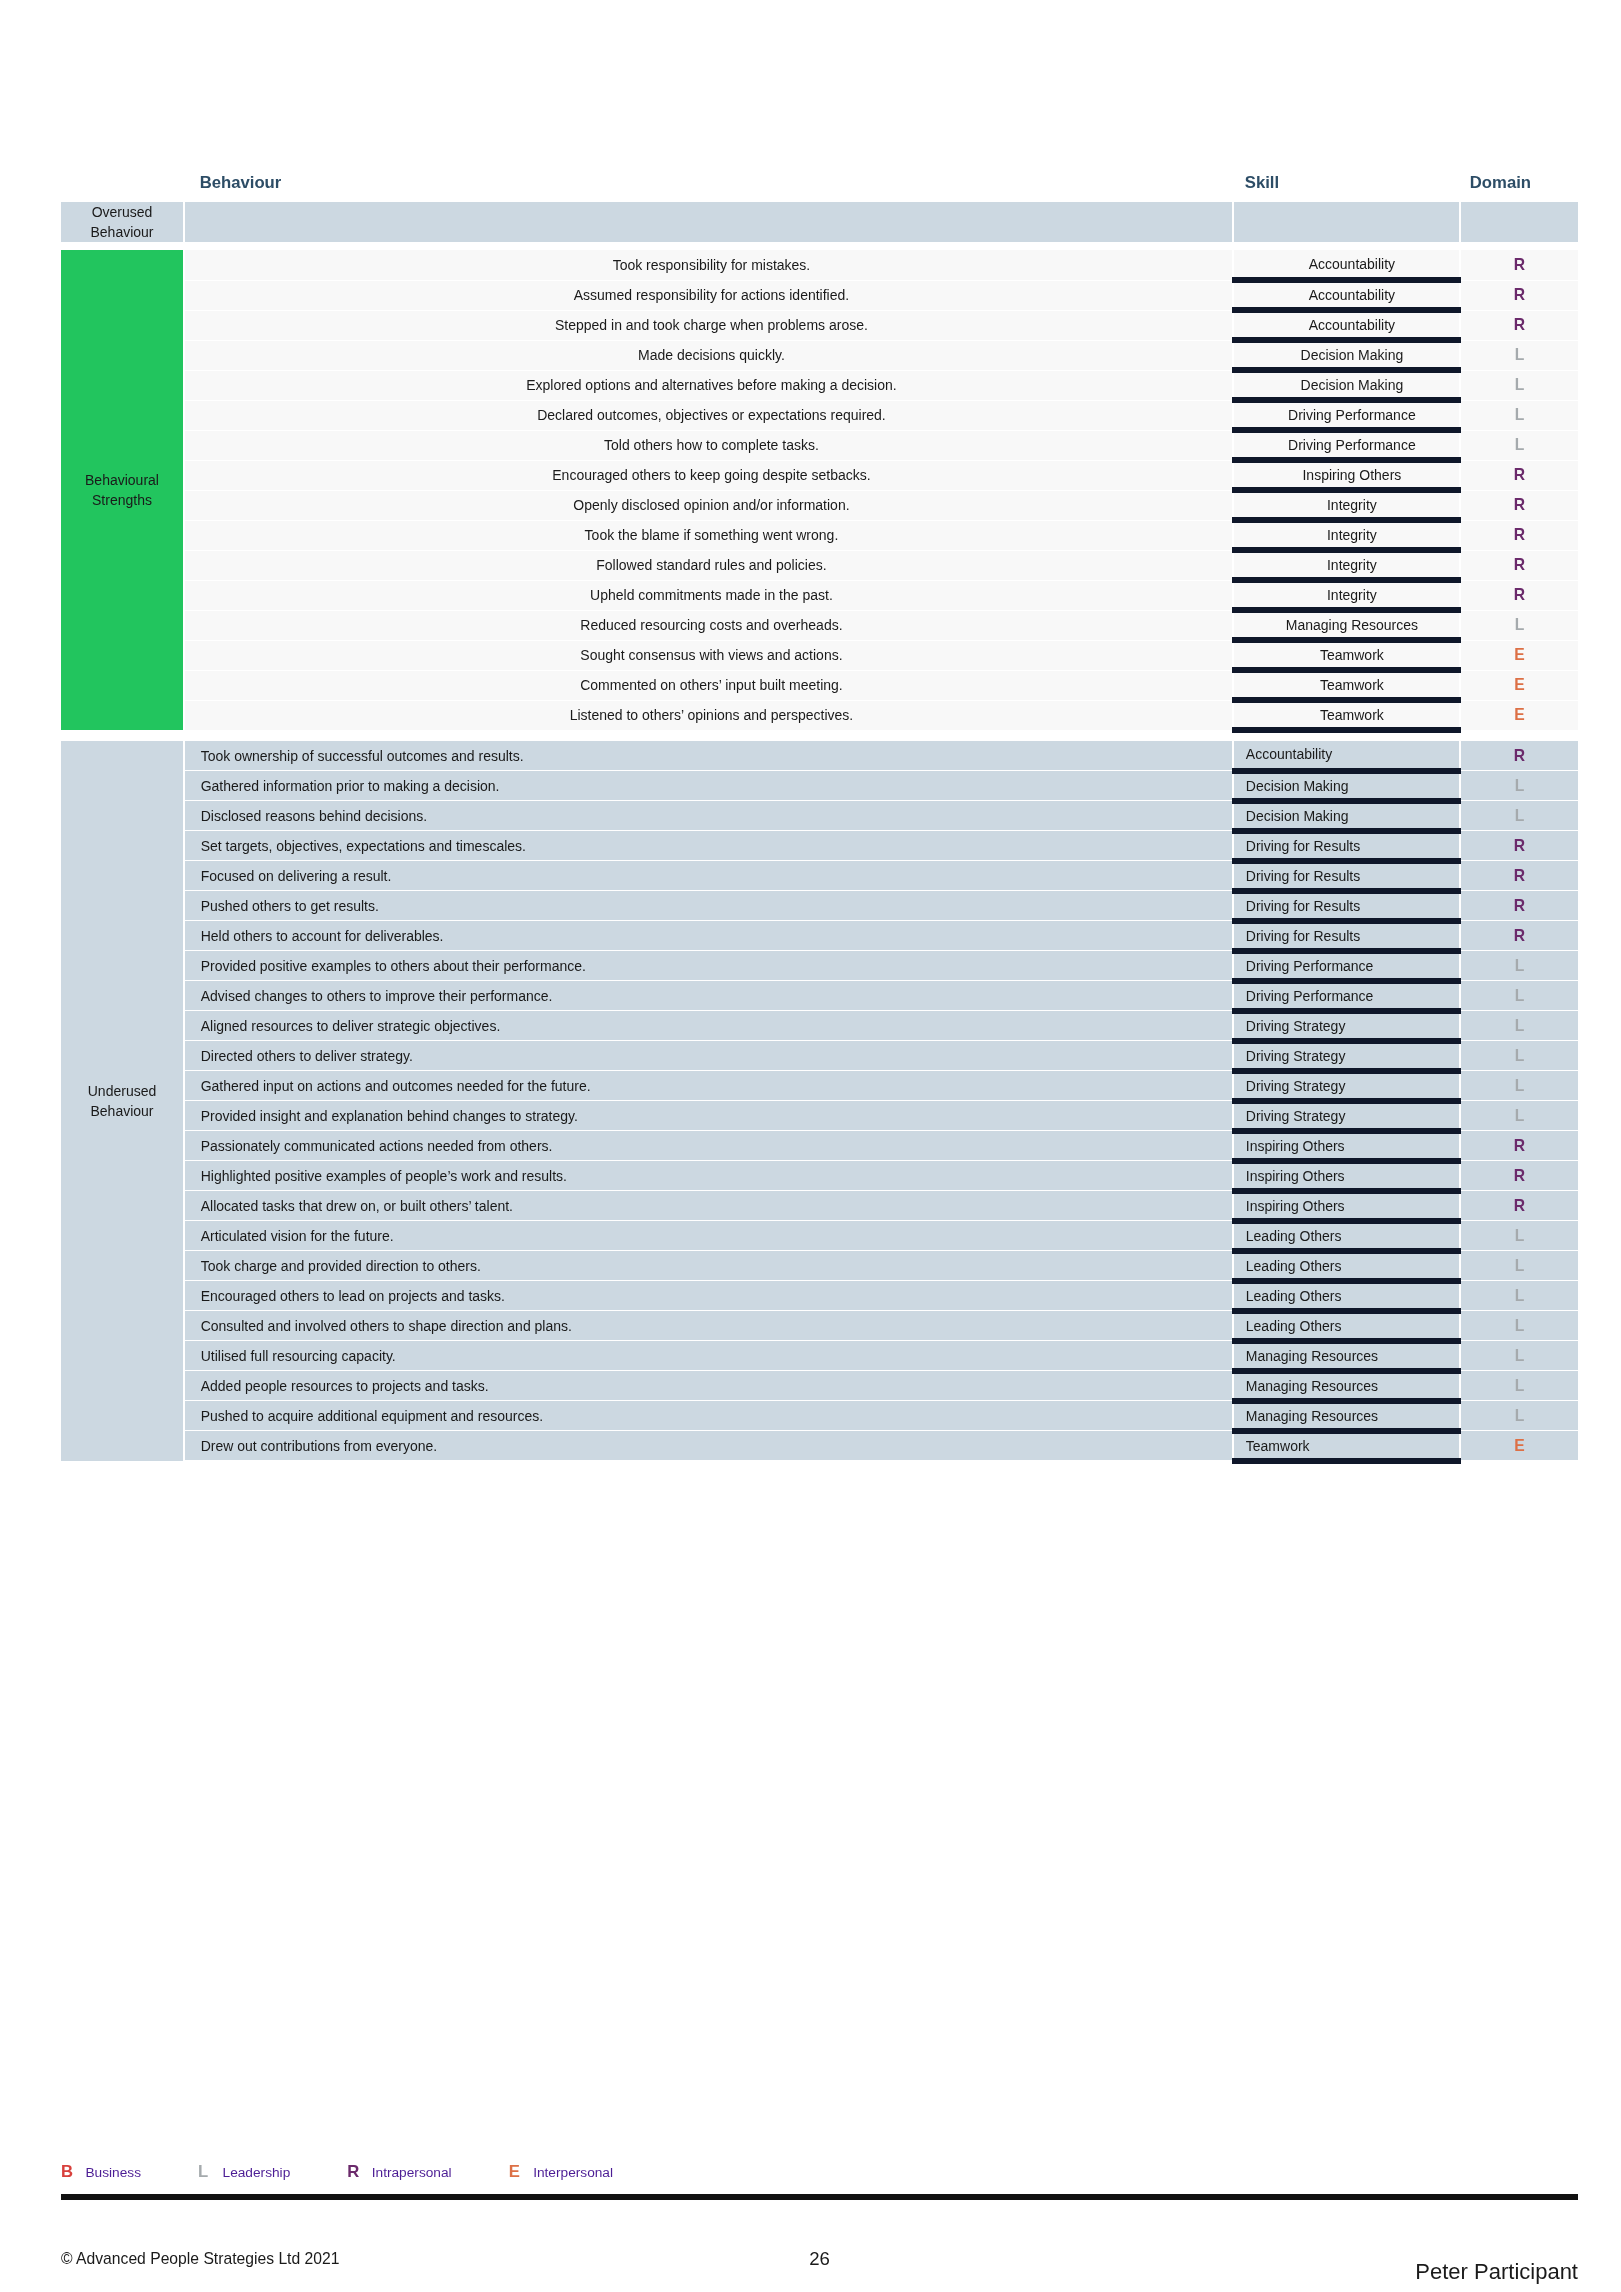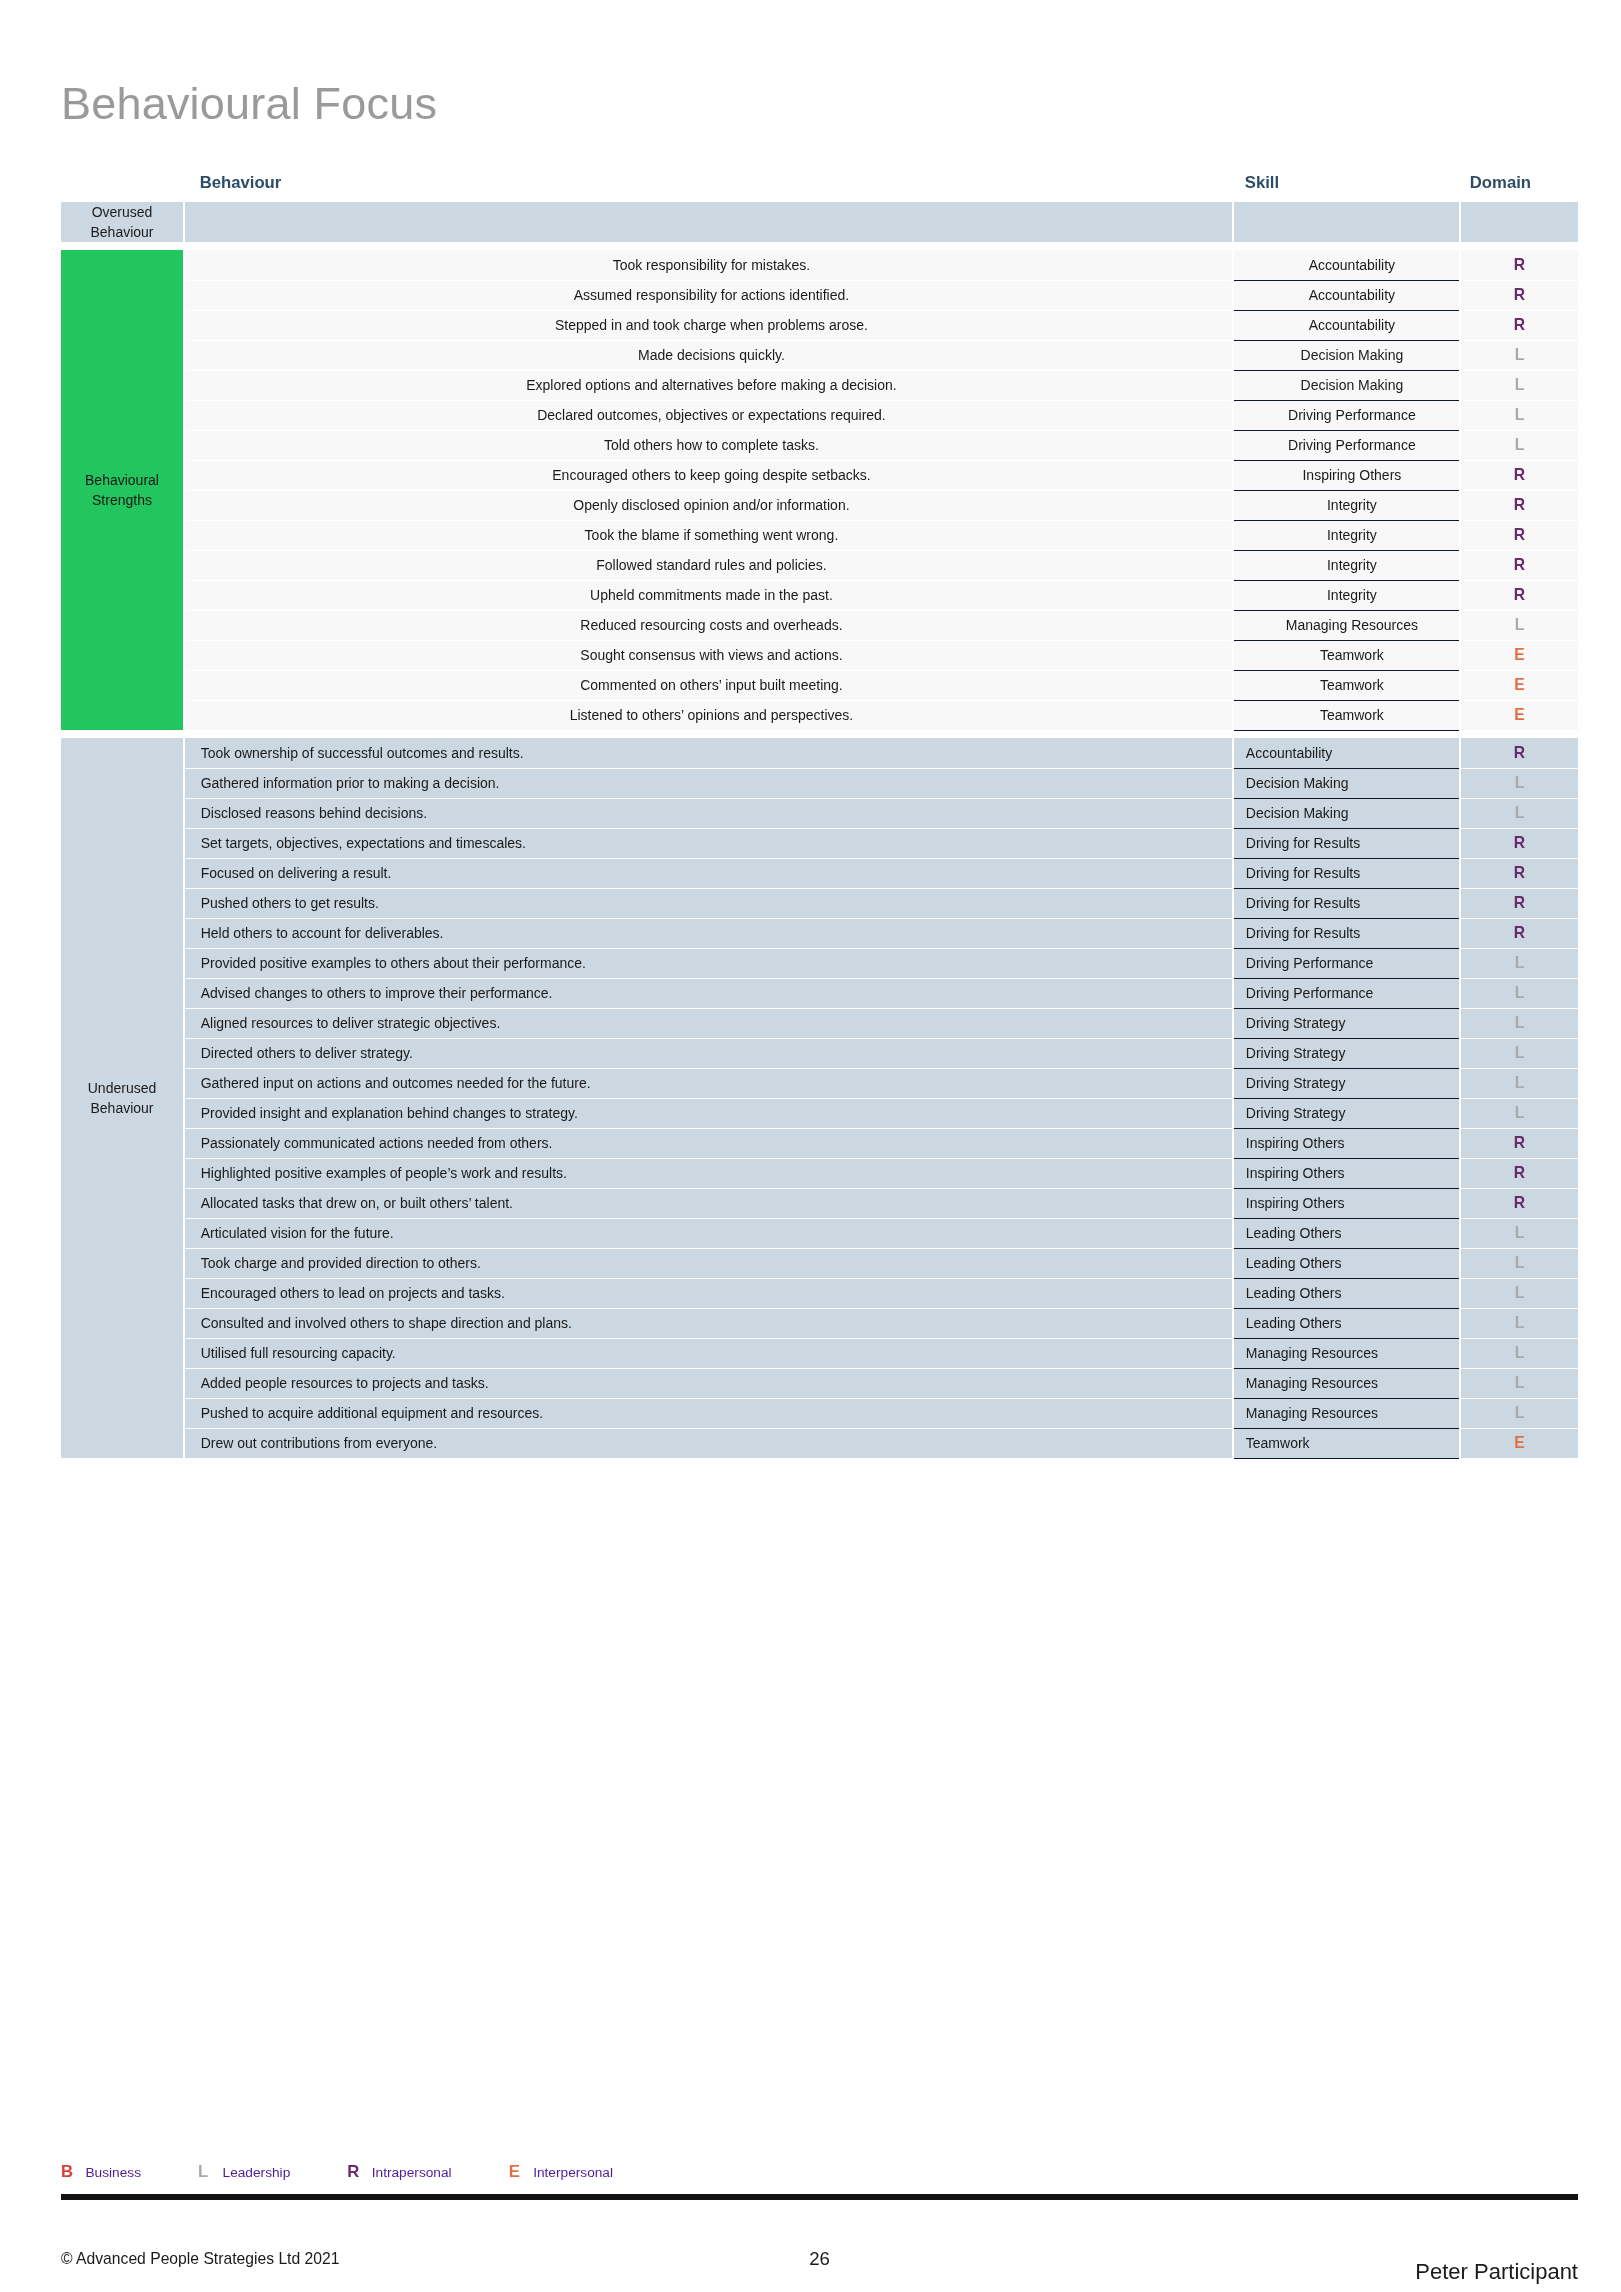--- a/index.html
+++ b/index.html
@@ -80,21 +80,21 @@
   
   td.behav {
     padding-left: 15.7px;
     padding-right: 9.8px;
     border-right: 2.9px solid #ffffff;
     border-bottom: 1px solid #ffffff;
   }
   td.skill {
     padding-left: 11.8px;
     border-right: 2.9px solid #ffffff;
-    border-bottom: 1px solid #0f172a;
+    border-bottom: 6px solid #0f172a;
   }
   td.domain {
     text-align: center;
     font-weight: bold;
     font-size: 15.7px;
     border-bottom: 1px solid #ffffff;
   }
 
   tr.row { height: 30px; }
 
@@ -166,21 +166,20 @@
   }
   .f-left   { flex: 0 0 33%; text-align: left; }
   .f-center { flex: 0 0 34%; text-align: center; font-size: 18.6px; }
   .f-right  { flex: 0 0 33%; text-align: right; font-size: 22px; margin-top: 26px; }
 </style>
 </head>
 <body>
 
 <div class="page">
 
-  <div class="page-title">Behavioural Focus</div>
 
   <table class="tbl">
     <colgroup>
       <col class="c-label">
         <col class="c-behav">
         <col class="c-skill">
         <col class="c-domain">
     </colgroup>
     <thead>
       <tr class="hdr">

